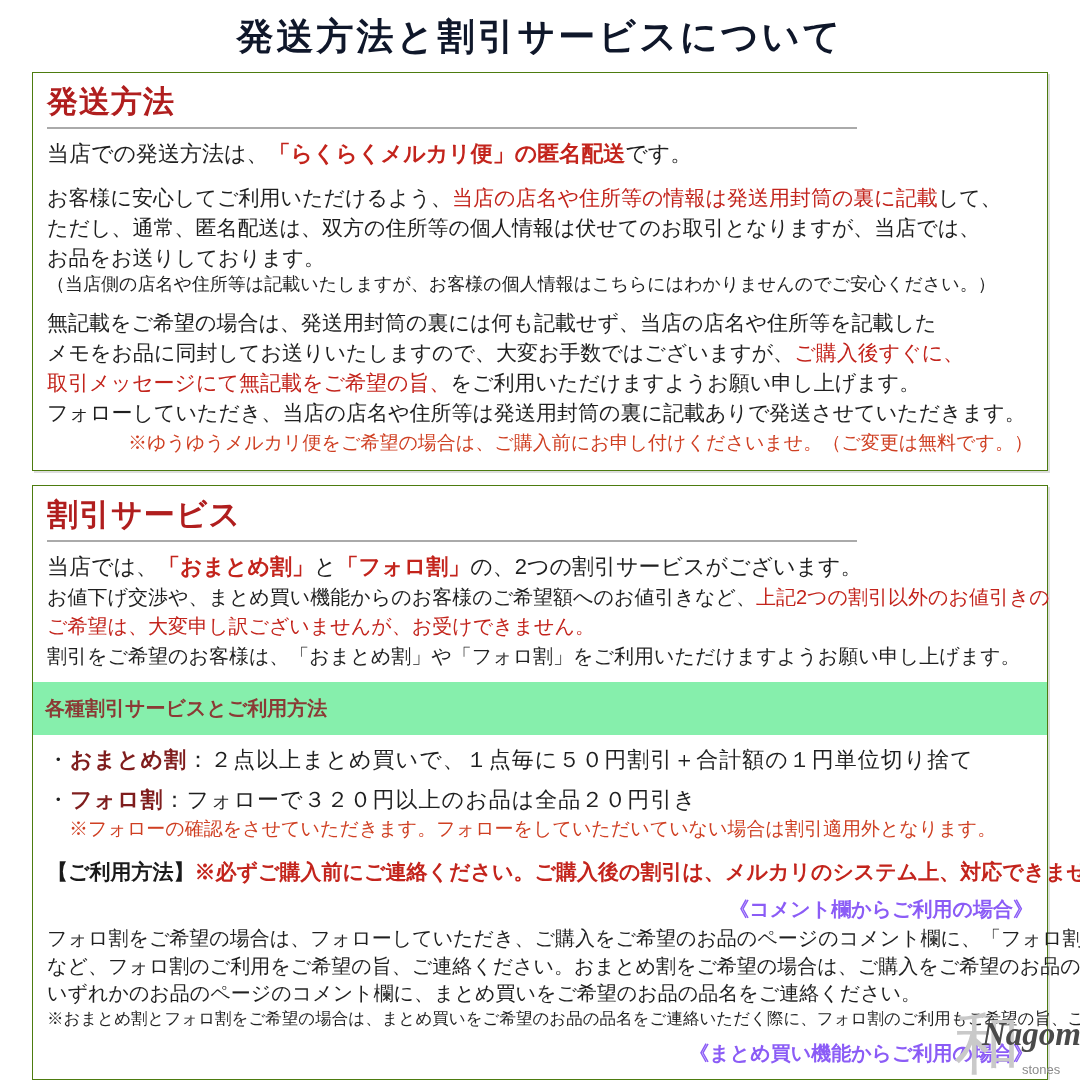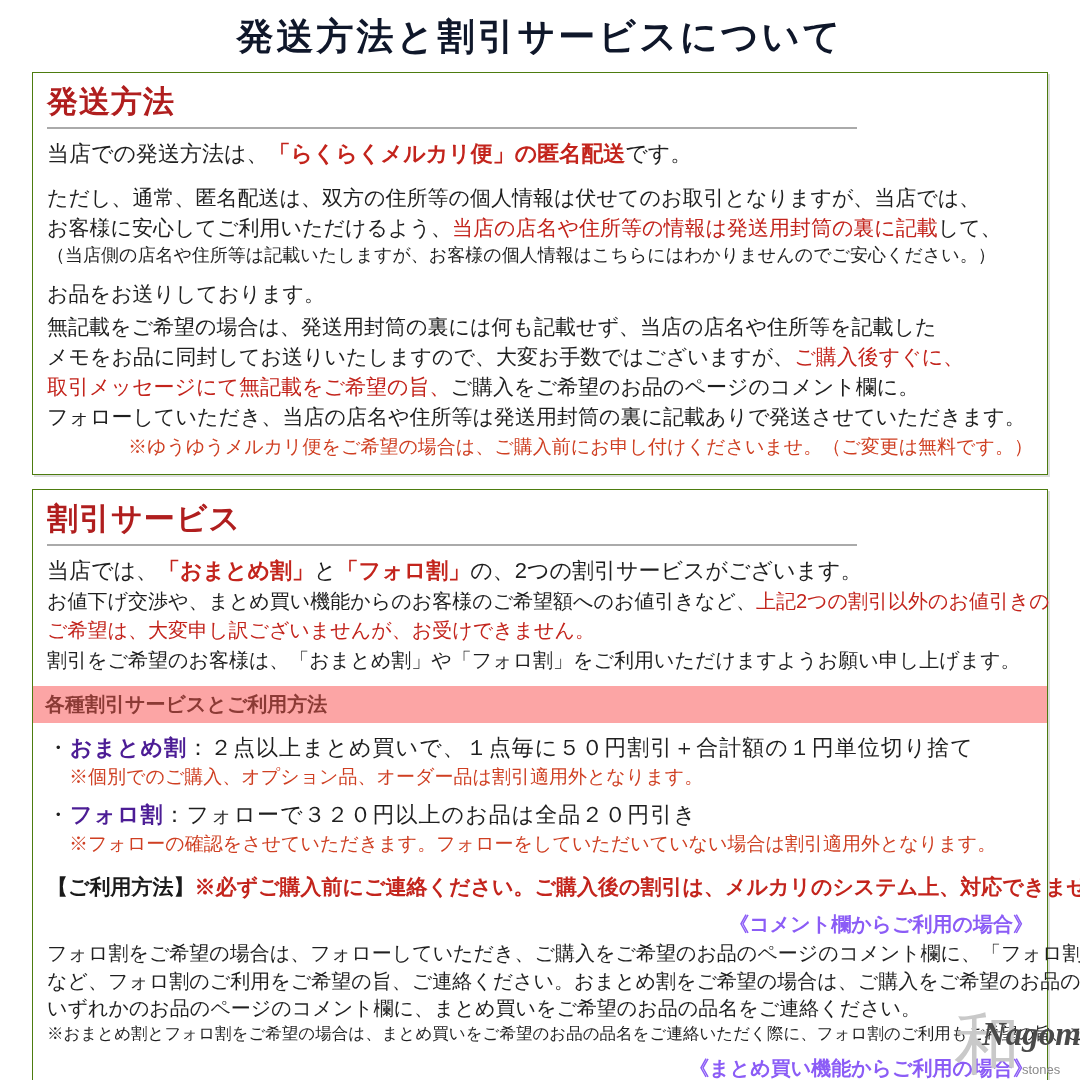--- a/index.html
+++ b/index.html
@@ -44,38 +44,38 @@
     background:#aaaaaa;
     width:810px;
     margin:2px 0 10px;
   }
 
   
   .line { white-space:nowrap; }
   .t-red   { color:#c3241c; }
   .t-red-b { color:#c3241c; font-weight:bold; }
   .t-note  { color:#cf3f22;text-align:right; }
-  .t-orange{ color:#4c1d95; font-weight:bold; }
+  .t-orange{ color:#7f1d1d; font-weight:bold; }
 
   
   .p-lead  { font-size:22px; margin:6px 0 14px; }
   .p-body  { font-size:21px; line-height:1.42; margin:0; }
   .p-paren { font-size:18px; margin:0 0 12px; }
   .p-group { margin:0 0 4px; }
   .ship-note { font-size:19px; margin:2px 0 2px; }
 
   
   .d-intro { font-size:22px; margin:4px 0 2px; }
   .d-policy{ font-size:20px; line-height:1.38; margin:2px 0 0; }
   .banner {
-    background:#fca5a5;
+    background:#86efac;
     color:#8b3a35;
     font-size:20px;
     font-weight:bold;
-    padding:5px 12px;
+    padding:13px 12px;
     margin:12px -14px 4px;
   }
   .item {
     font-family:"Liberation Serif", serif;
     font-size:22px;
     margin:10px 0 0;
     letter-spacing:1px;
   }
   .item-note {
     font-family:"Liberation Serif", serif;
@@ -133,30 +133,30 @@
 
 <h1 class="page-title">発送方法と割引サービスについて</h1>
 
 <section class="box">
   <h2 class="box-heading">発送方法</h2>
   <div class="rule"></div>
 
   <p class="p-lead"><span>当店での発送方法は、</span><span class="t-red-b">「らくらくメルカリ便」の匿名配送</span><span>です。</span></p>
 
   <div class="p-group">
+    <div class="line p-body"><span>お客様に安心してご利用いただけるよう、</span><span class="t-red">当店の店名や住所等の情報は発送用封筒の裏に記載</span><span>して、</span></div>
     <div class="line p-body">ただし、通常、匿名配送は、双方の住所等の個人情報は伏せてのお取引となりますが、当店では、</div>
-    <div class="line p-body"><span>お客様に安心してご利用いただけるよう、</span><span class="t-red">当店の店名や住所等の情報は発送用封筒の裏に記載</span><span>して、</span></div>
+    <div class="line p-body">お品をお送りしております。</div>
     <div class="line p-paren">（当店側の店名や住所等は記載いたしますが、お客様の個人情報はこちらにはわかりませんのでご安心ください。）</div>
-    <div class="line p-body">お品をお送りしております。</div>
   </div>
 
   <div class="p-group">
     <div class="line p-body">無記載をご希望の場合は、発送用封筒の裏には何も記載せず、当店の店名や住所等を記載した</div>
     <div class="line p-body"><span>メモをお品に同封してお送りいたしますので、大変お手数ではございますが、</span><span class="t-red">ご購入後すぐに、</span></div>
-    <div class="line p-body"><span class="t-red">取引メッセージにて無記載をご希望の旨、</span><span>ご購入をご希望のお品のページのコメント欄に。</span></div>
+    <div class="line p-body"><span class="t-red">取引メッセージにて無記載をご希望の旨、</span><span>をご利用いただけますようお願い申し上げます。</span></div>
     <div class="line p-body">フォローしていただき、当店の店名や住所等は発送用封筒の裏に記載ありで発送させていただきます。</div>
     <div class="line ship-note t-note">※ゆうゆうメルカリ便をご希望の場合は、ご購入前にお申し付けくださいませ。（ご変更は無料です。）</div>
   </div>
 </section>
 
 <section class="box">
   <h2 class="box-heading">割引サービス</h2>
   <div class="rule"></div>
 
   <p class="d-intro line"><span>当店では、</span><span class="t-red-b">「おまとめ割」</span><span>と</span><span class="t-red-b">「フォロ割」</span><span>の、2つの割引サービスがございます。</span></p>
@@ -164,21 +164,20 @@
   <div>
     <div class="line d-policy"><span>お値下げ交渉や、まとめ買い機能からのお客様のご希望額へのお値引きなど、</span><span class="t-red">上記2つの割引以外のお値引きの</span></div>
     <div class="line d-policy t-red">ご希望は、大変申し訳ございませんが、お受けできません。</div>
     <div class="line d-policy">割引をご希望のお客様は、「おまとめ割」や「フォロ割」をご利用いただけますようお願い申し上げます。</div>
   </div>
 
   <div class="banner">各種割引サービスとご利用方法</div>
 
   <div>
     <div class="line item"><span>・</span><span class="t-orange">おまとめ割</span><span>：２点以上まとめ買いで、１点毎に５０円割引＋合計額の１円単位切り捨て</span></div>
-    <div class="line item-note">※個別でのご購入、オプション品、オーダー品は割引適用外となります。</div>
   </div>
 
   <div>
     <div class="line item"><span>・</span><span class="t-orange">フォロ割</span><span>：フォローで３２０円以上のお品は全品２０円引き</span></div>
     <div class="line item-note">※フォローの確認をさせていただきます。フォローをしていただいていない場合は割引適用外となります。</div>
   </div>
 
   <div class="usage line"><span class="usage-label">【ご利用方法】</span><span class="usage-warning">※必ずご購入前にご連絡ください。ご購入後の割引は、メルカリのシステム上、対応できません。</span></div>
 
   <div>

